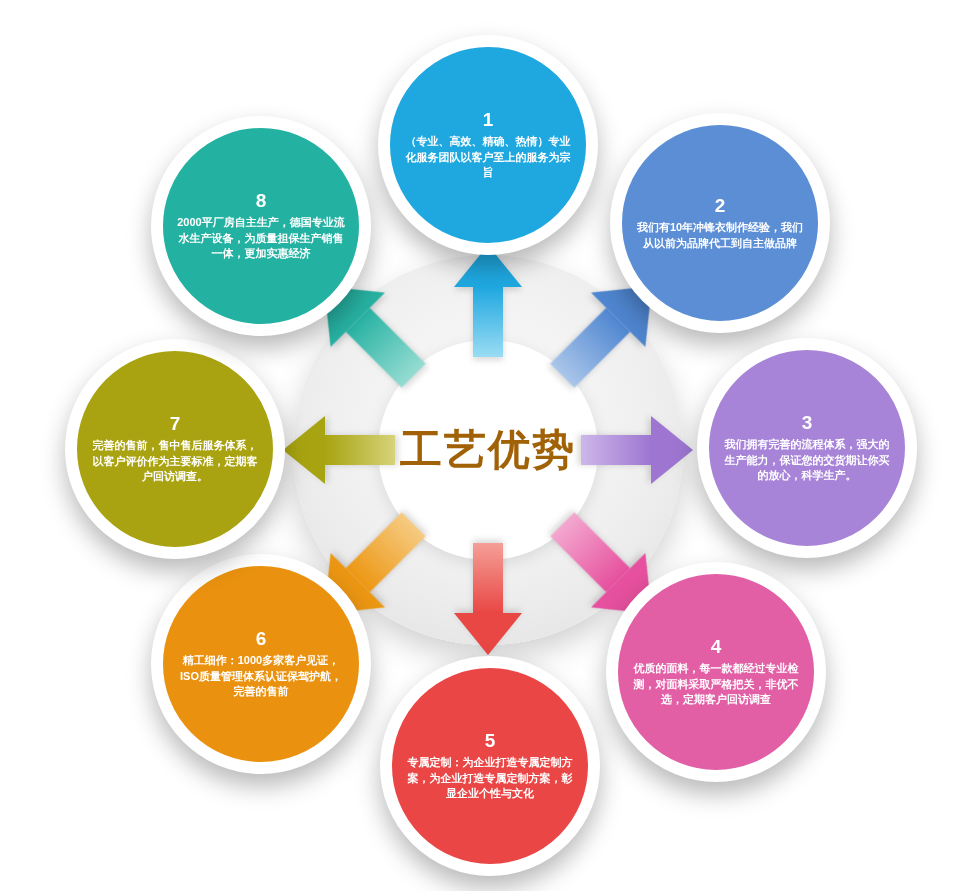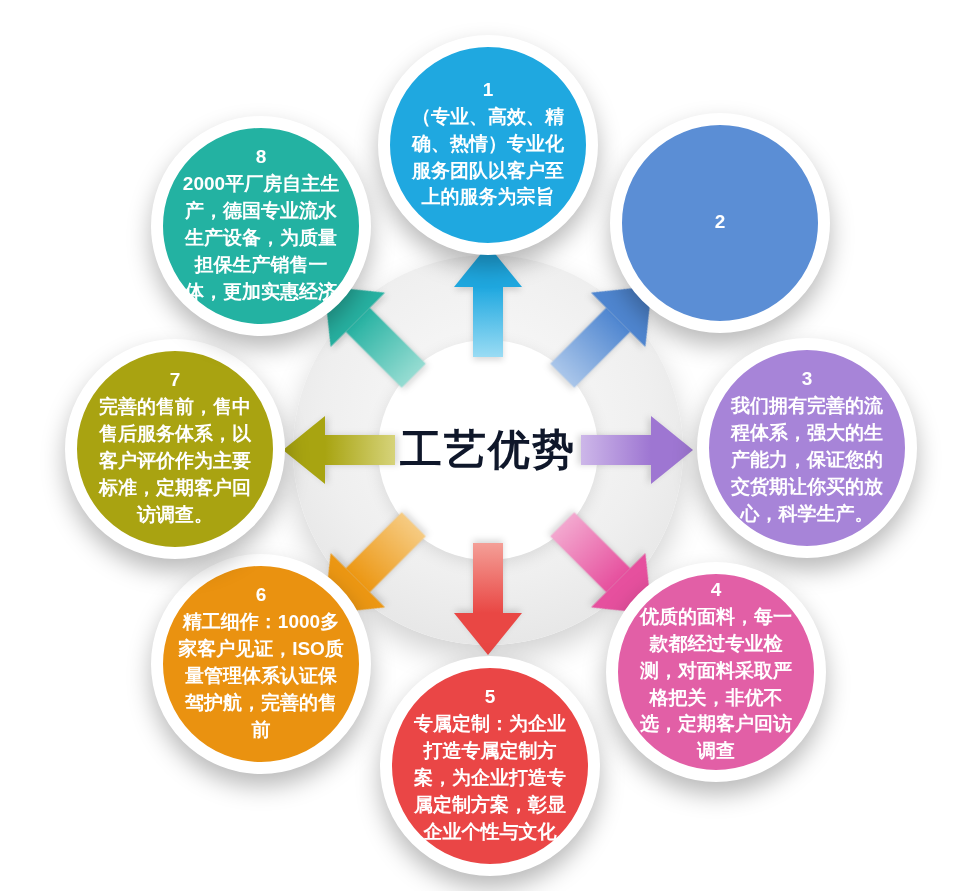--- a/index.html
+++ b/index.html
@@ -14,21 +14,21 @@
     background:radial-gradient(circle at 50% 42%, #fbfbfb 0%, #efefef 55%, #dedede 100%);
     box-shadow:0 14px 30px rgba(0,0,0,0.18);z-index:1;
   }
   .center-inner{
     position:absolute;left:378px;top:340px;width:220px;height:220px;border-radius:50%;
     background:#ffffff;box-shadow:0 4px 16px rgba(0,0,0,0.10);z-index:1;
   }
   .center-title{
     position:absolute;left:293px;top:255px;width:390px;height:390px;z-index:3;
     display:flex;align-items:center;justify-content:center;
-    font-size:42px;font-weight:bold;color:#0f172a;letter-spacing:2px;
+    font-size:42px;font-weight:bold;color:#a16207;letter-spacing:2px;
   }
 
   
   .arrows{position:absolute;left:488px;top:450px;width:0;height:0;z-index:2;}
   .arrow{
     position:absolute;left:-34px;top:-205px;width:68px;height:112px;
     transform-origin:34px 205px;filter:drop-shadow(0 3px 3px rgba(0,0,0,0.15));
   }
   .arrow .head{
     width:0;height:0;margin:0 auto;
@@ -49,21 +49,21 @@
   .a-ul {--main:#27b2a2;--light:#96dcd2;transform:rotate(315deg) scale(1.13);}
 
   
   .node{
     position:absolute;width:220px;height:220px;border-radius:50%;box-sizing:border-box;
     border:12px solid #ffffff;box-shadow:0 12px 24px rgba(0,0,0,0.28);
     display:flex;flex-direction:column;align-items:center;justify-content:center;
     color:#ffffff;text-align:center;z-index:3;
   }
   .node .num{font-size:19px;font-weight:bold;margin-bottom:3px;}
-  .node .txt{font-size:19px;line-height:1.42;font-weight:bold;padding:0 14px;}
+  .node .txt{font-size:11px;line-height:1.42;font-weight:bold;padding:0 14px;}
   .pos1{left:378px;top:35px;}
   .pos2{left:610px;top:113px;}
   .pos3{left:697px;top:338px;}
   .pos4{left:606px;top:562px;}
   .pos5{left:380px;top:656px;}
   .pos6{left:151px;top:554px;}
   .pos7{left:65px;top:339px;}
   .pos8{left:151px;top:116px;}
 </style>
 </head>
@@ -111,20 +111,21 @@
 
   <div class="center-title">工艺优势</div>
 
   <div class="node pos1" style="background-color: rgb(31, 168, 224);">
     <div class="num">1</div>
     <div class="txt">（专业、高效、精确、热情）专业化服务团队以客户至上的服务为宗旨</div>
   </div>
 
   <div class="node pos2" style="background-color: rgb(91, 142, 213);">
     <div class="num">2</div>
+    <div class="txt">我们有10年冲锋衣制作经验，我们从以前为品牌代工到自主做品牌</div>
   </div>
 
   <div class="node pos3" style="background-color: rgb(167, 132, 216);">
     <div class="num">3</div>
     <div class="txt">我们拥有完善的流程体系，强大的生产能力，保证您的交货期让你买的放心，科学生产。</div>
   </div>
 
   <div class="node pos4" style="background-color: rgb(226, 95, 166);">
     <div class="num">4</div>
     <div class="txt">优质的面料，每一款都经过专业检测，对面料采取严格把关，非优不选，定期客户回访调查</div>

